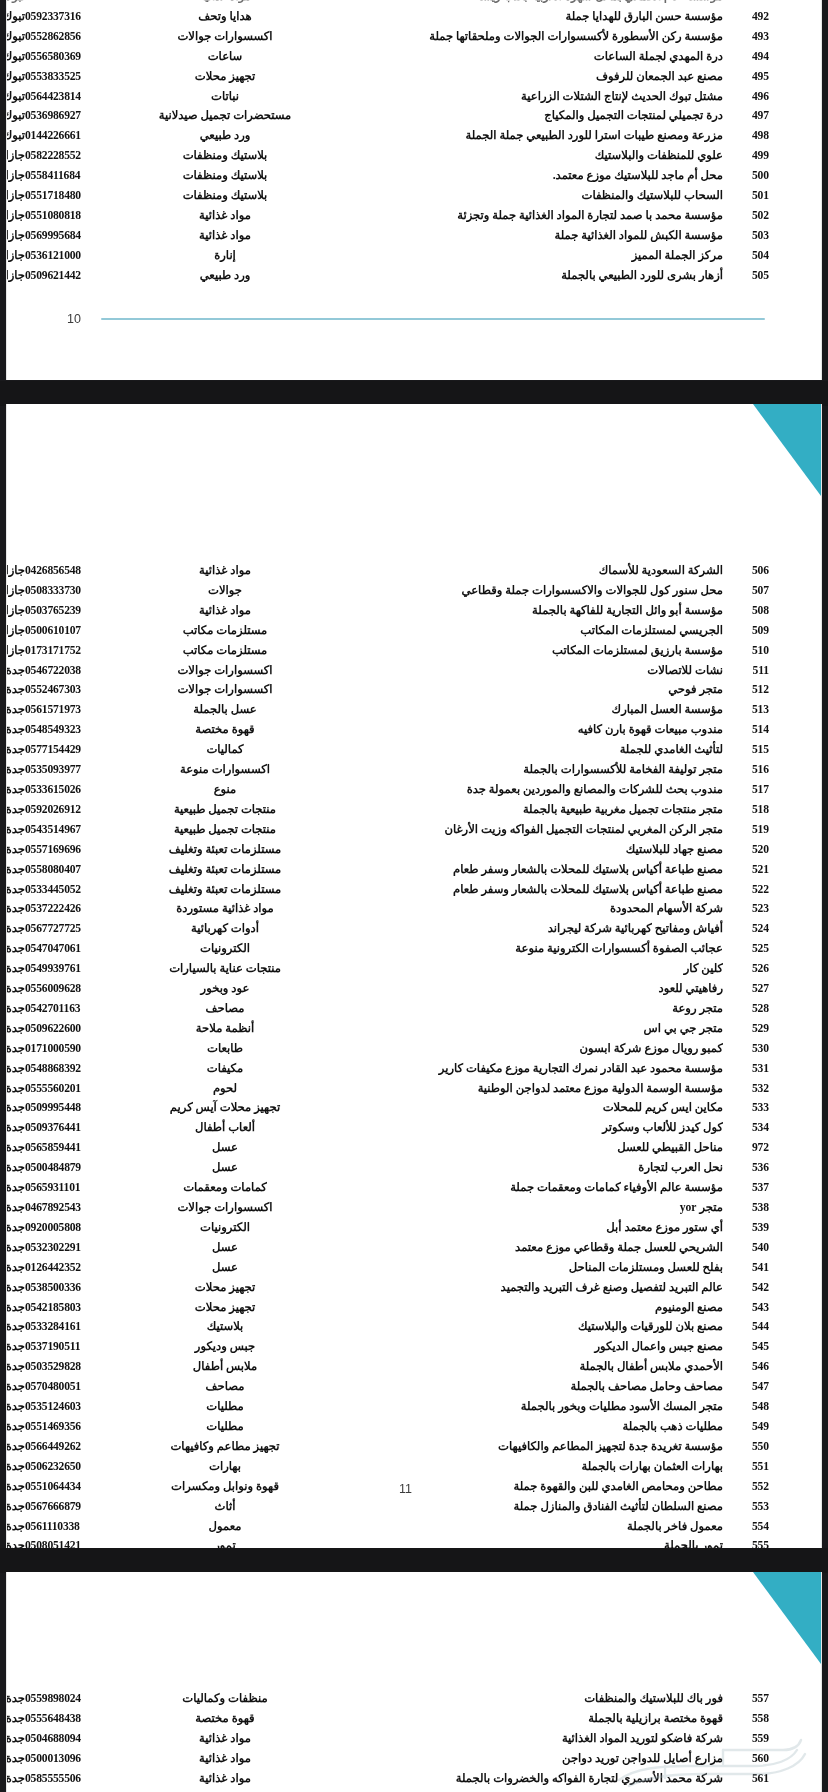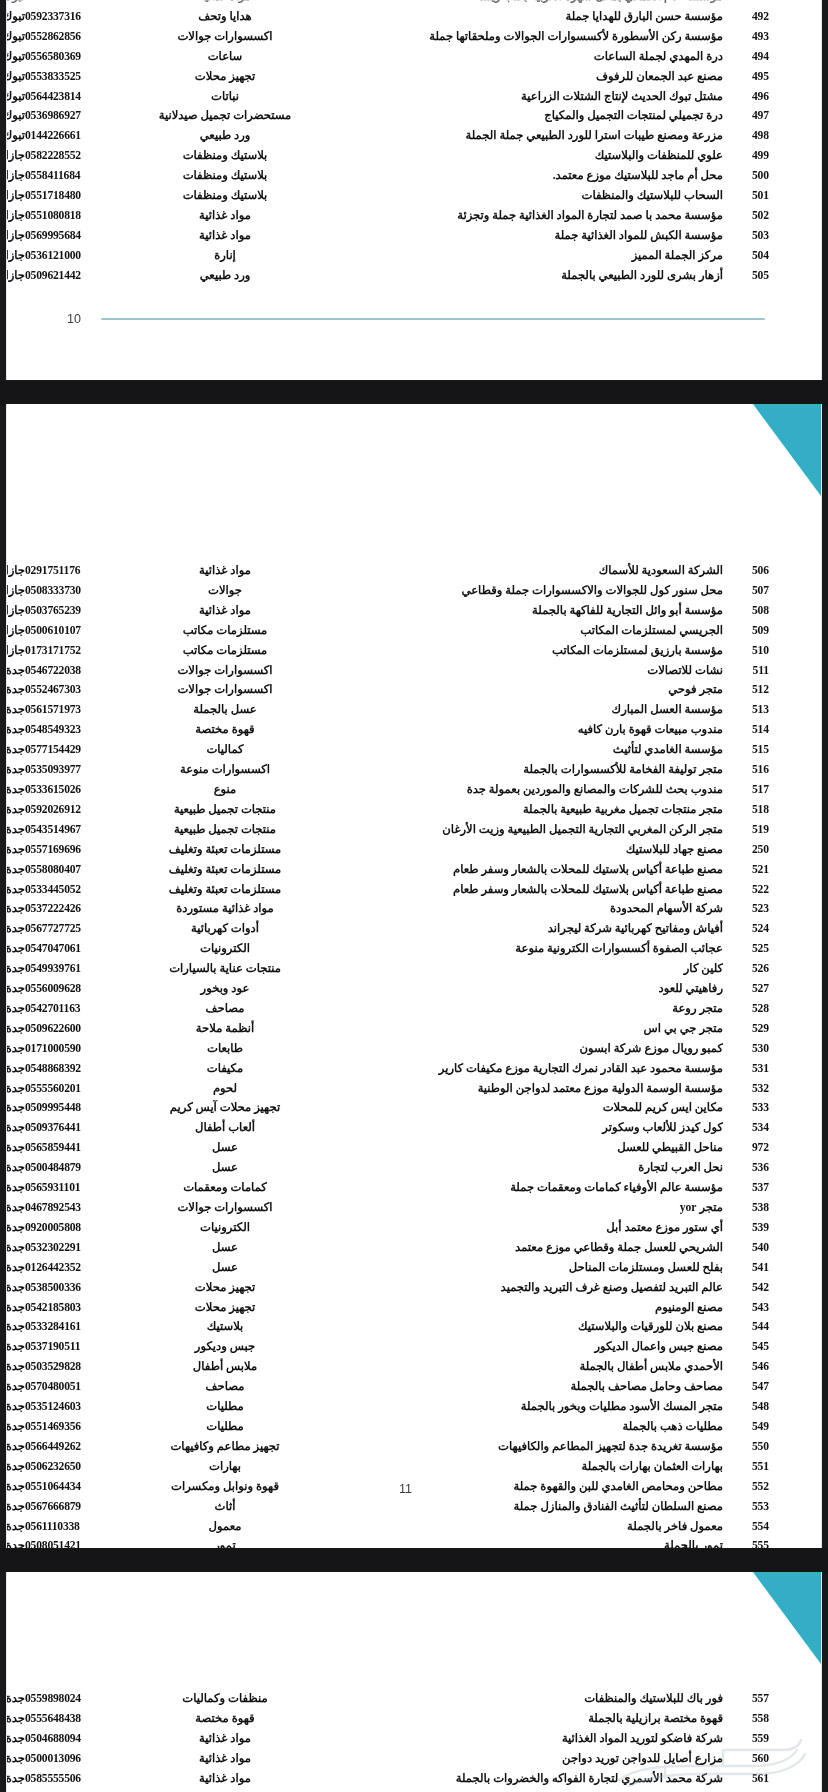--- a/index.html
+++ b/index.html
@@ -265,21 +265,21 @@
     <div class="corner-wedge"></div>
 
     <div class="table-wrap b">
       <div class="table-inner">
         <table class="directory">
           <tbody>
               <tr>
                 <td class="col-idx">506</td>
                 <td class="col-name">الشركة السعودية للأسماك</td>
                 <td class="col-cat">مواد غذائية</td>
-                <td class="col-phone">0291751176</td>
+                <td class="col-phone">0426856548</td>
                 <td class="col-city">جازان</td>
               </tr>
               <tr>
                 <td class="col-idx">507</td>
                 <td class="col-name">محل سنور كول للجوالات والاكسسوارات جملة وقطاعي</td>
                 <td class="col-cat">جوالات</td>
                 <td class="col-phone">0508333730</td>
                 <td class="col-city">جازان</td>
               </tr>
               <tr>
@@ -326,21 +326,21 @@
               </tr>
               <tr>
                 <td class="col-idx">514</td>
                 <td class="col-name">مندوب مبيعات قهوة بارن كافيه</td>
                 <td class="col-cat">قهوة مختصة</td>
                 <td class="col-phone">0548549323</td>
                 <td class="col-city">جدة</td>
               </tr>
               <tr>
                 <td class="col-idx">515</td>
-                <td class="col-name">مؤسسة الغامدي لتأثيث</td>
+                <td class="col-name">لتأثيث الغامدي للجملة</td>
                 <td class="col-cat">كماليات</td>
                 <td class="col-phone">0577154429</td>
                 <td class="col-city">جدة</td>
               </tr>
               <tr>
                 <td class="col-idx">516</td>
                 <td class="col-name">متجر توليفة الفخامة للأكسسوارات بالجملة</td>
                 <td class="col-cat">اكسسوارات منوعة</td>
                 <td class="col-phone">0535093977</td>
                 <td class="col-city">جدة</td>
@@ -354,27 +354,27 @@
               </tr>
               <tr>
                 <td class="col-idx">518</td>
                 <td class="col-name">متجر منتجات تجميل مغربية طبيعية بالجملة</td>
                 <td class="col-cat">منتجات تجميل طبيعية</td>
                 <td class="col-phone">0592026912</td>
                 <td class="col-city">جدة</td>
               </tr>
               <tr>
                 <td class="col-idx">519</td>
-                <td class="col-name">متجر الركن المغربي التجارية التجميل الطبيعية وزيت الأرغان</td>
+                <td class="col-name">متجر الركن المغربي لمنتجات التجميل الفواكه وزيت الأرغان</td>
                 <td class="col-cat">منتجات تجميل طبيعية</td>
                 <td class="col-phone">0543514967</td>
                 <td class="col-city">جدة</td>
               </tr>
               <tr>
-                <td class="col-idx">250</td>
+                <td class="col-idx">520</td>
                 <td class="col-name">مصنع جهاد للبلاستيك</td>
                 <td class="col-cat">مستلزمات تعبئة وتغليف</td>
                 <td class="col-phone">0557169696</td>
                 <td class="col-city">جدة</td>
               </tr>
               <tr>
                 <td class="col-idx">521</td>
                 <td class="col-name">مصنع طباعة أكياس بلاستيك للمحلات بالشعار وسفر طعام</td>
                 <td class="col-cat">مستلزمات تعبئة وتغليف</td>
                 <td class="col-phone">0558080407</td>

